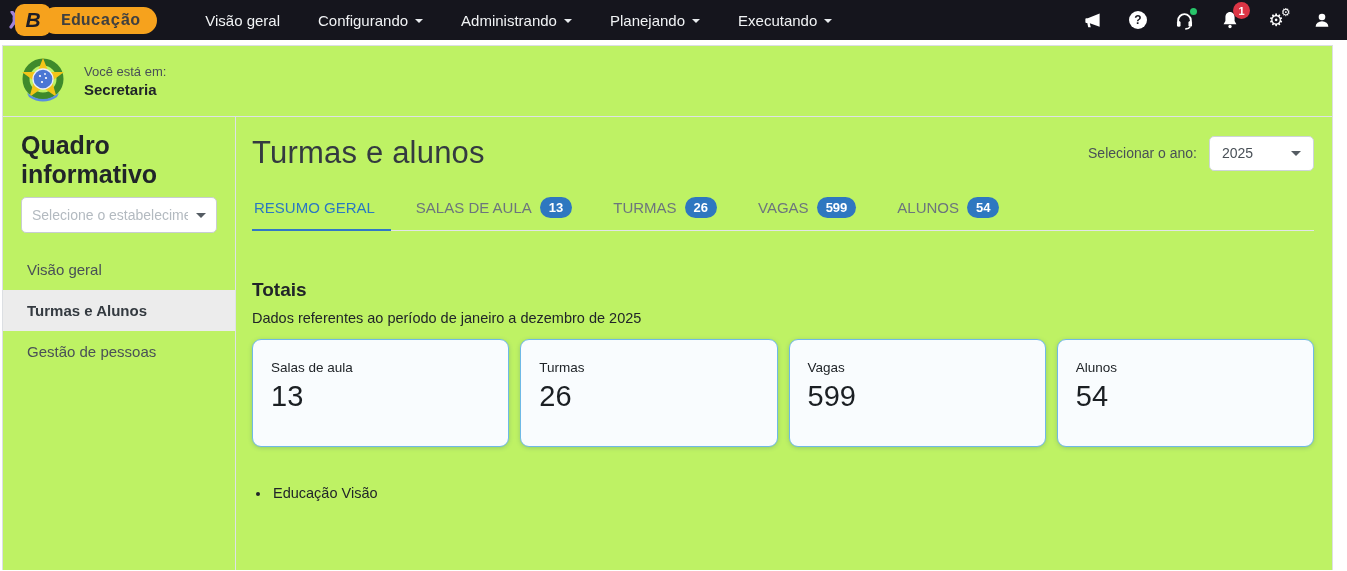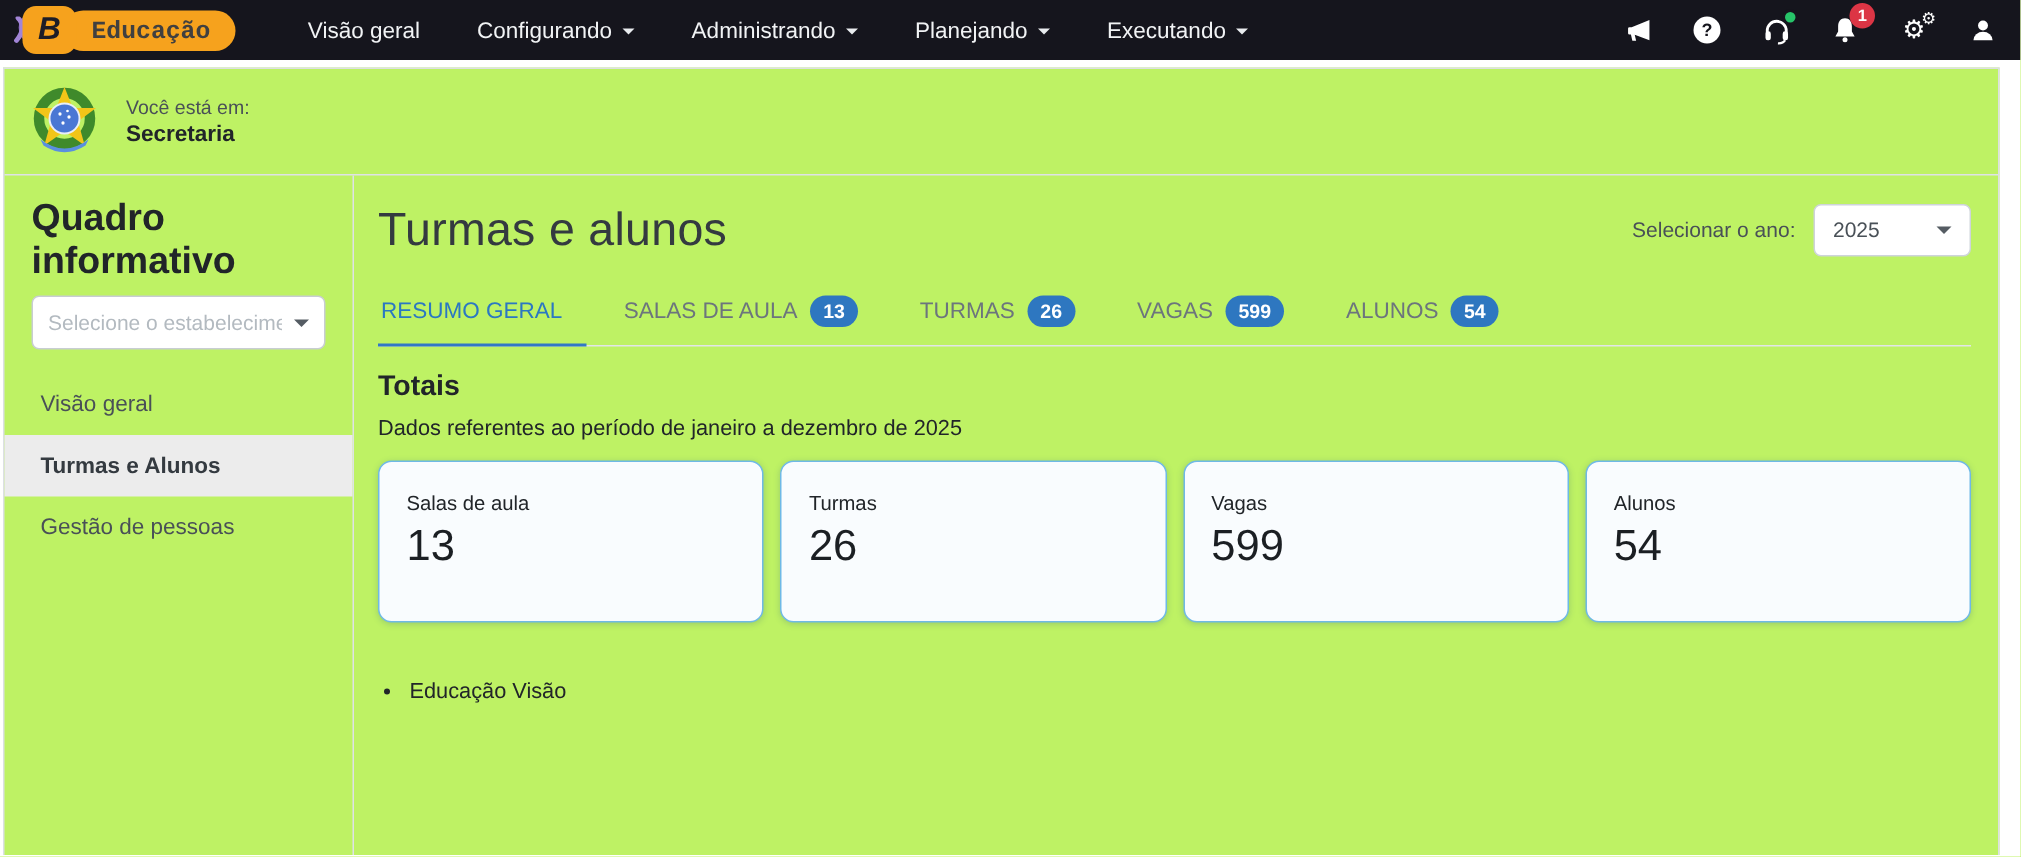--- a/index.html
+++ b/index.html
@@ -124,21 +124,21 @@
   .tab.active::after {
     content: ""; position: absolute; left: 0; right: -14px; bottom: -1px;
     height: 2px; background: #3178c6;
   }
   .tab-badge {
     background: #2e77c0; color: #fff; font-size: 13px; font-weight: 700;
     border-radius: 11px; padding: 2.5px 9px; line-height: 1.2;
   }
 
   .section-heading { font-size: 19px; font-weight: 700; color: #212529; }
-  .totais { margin-top: 16px; }
+  .totais { margin-top: 48px; }
   .totais-sub { font-size: 14.5px; color: #212529; margin-top: 9px; }
 
   .cards { display: flex; gap: 11px; margin-top: 13px; }
   .card {
     flex: 1; height: 108px;
     border: 1px solid #6fb9e6; border-radius: 9px;
     background: #f9fcfe;
     box-shadow: 0 1px 4px rgba(40, 90, 130, 0.25);
     padding: 20px 18px; cursor: default;
   }

